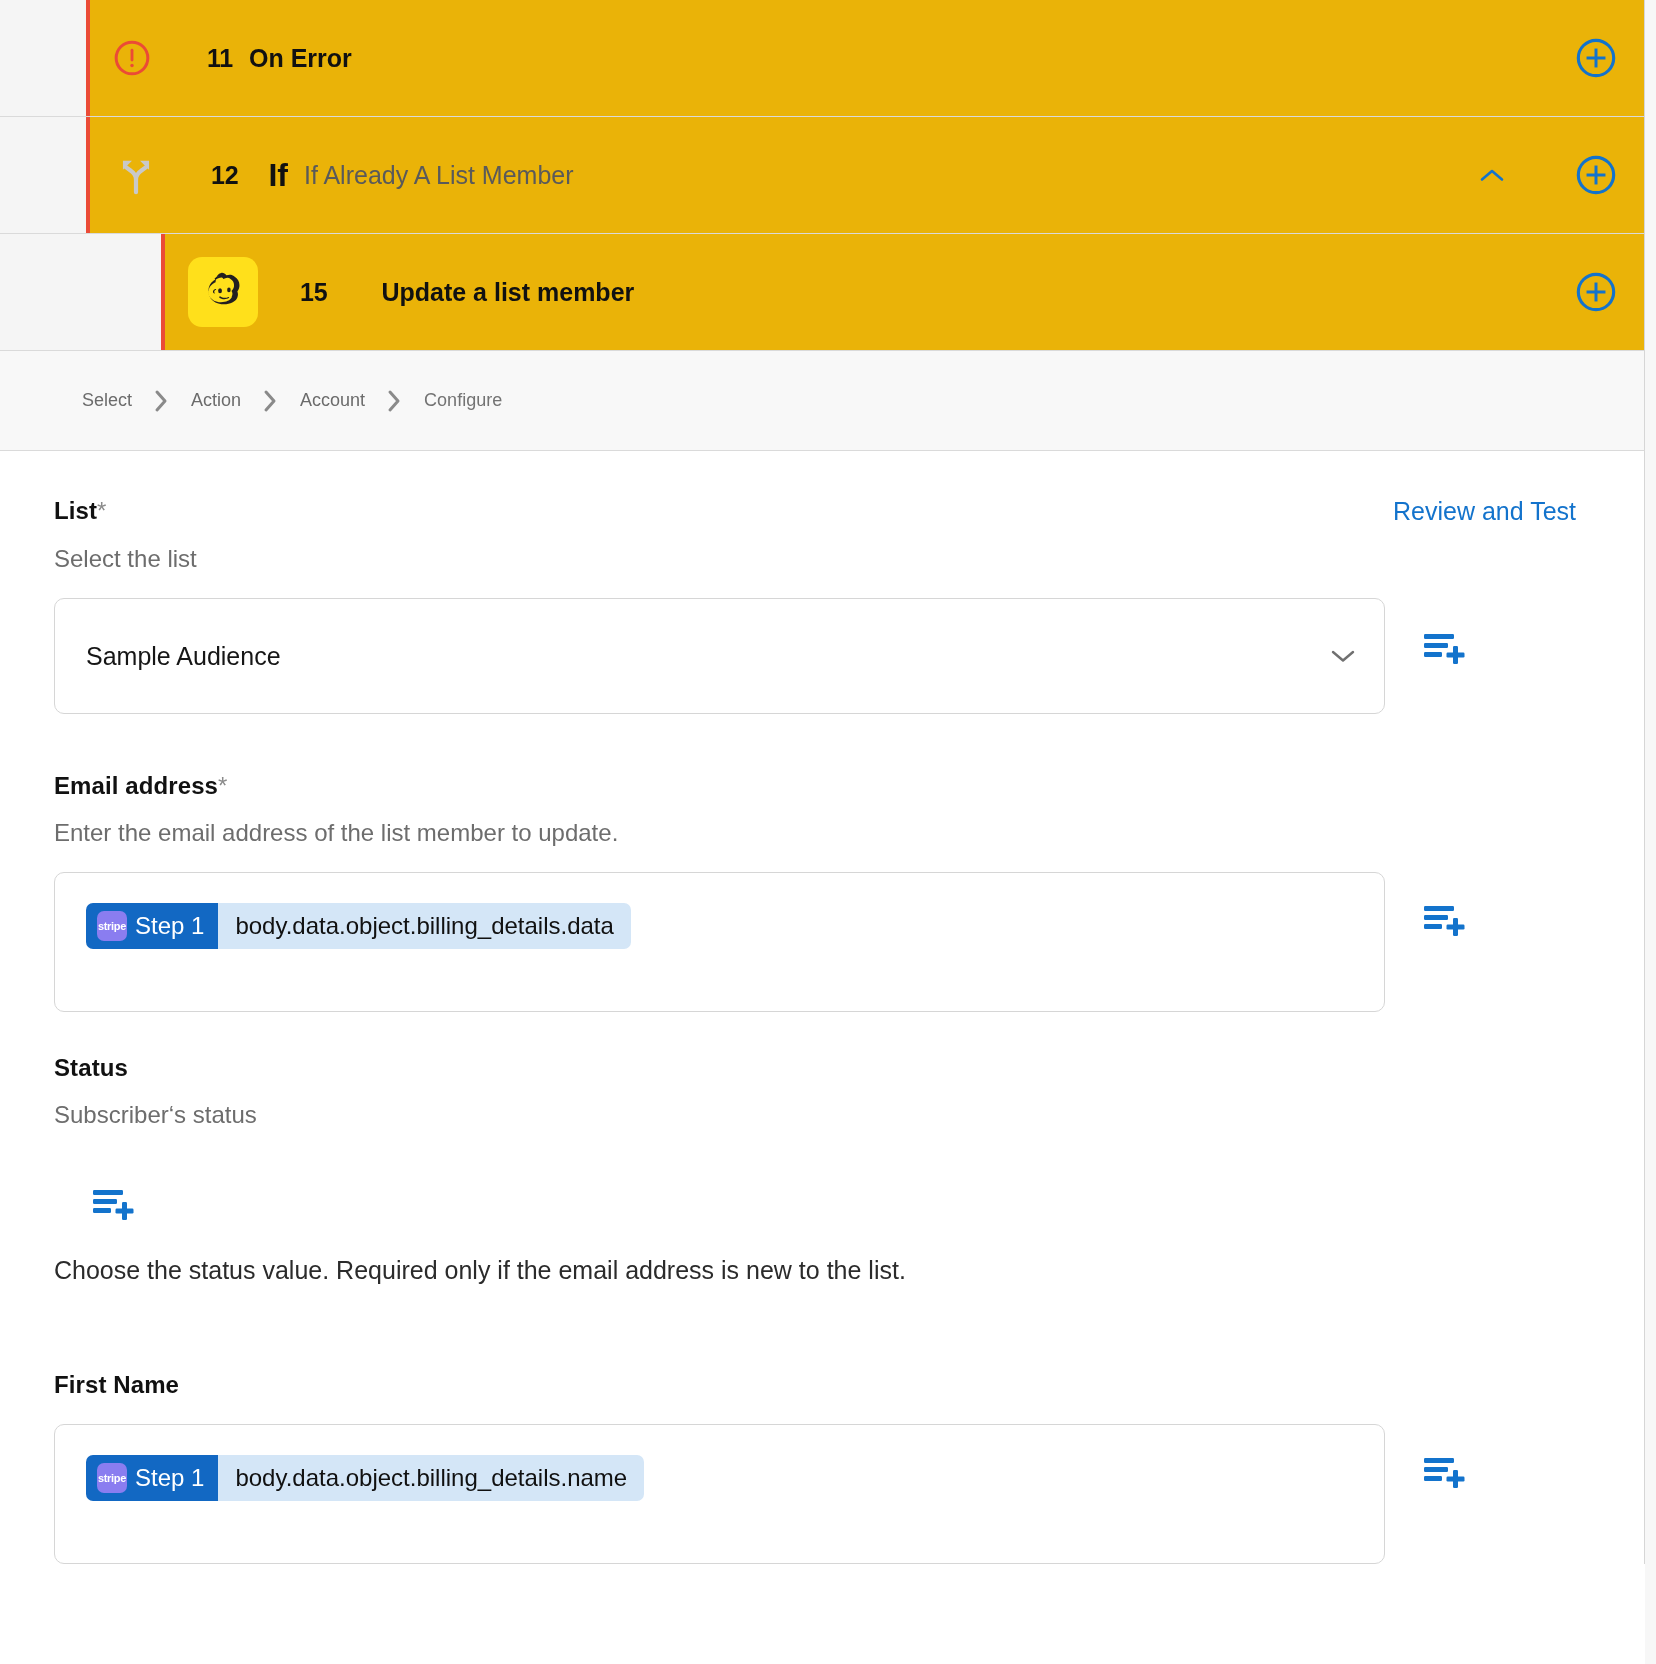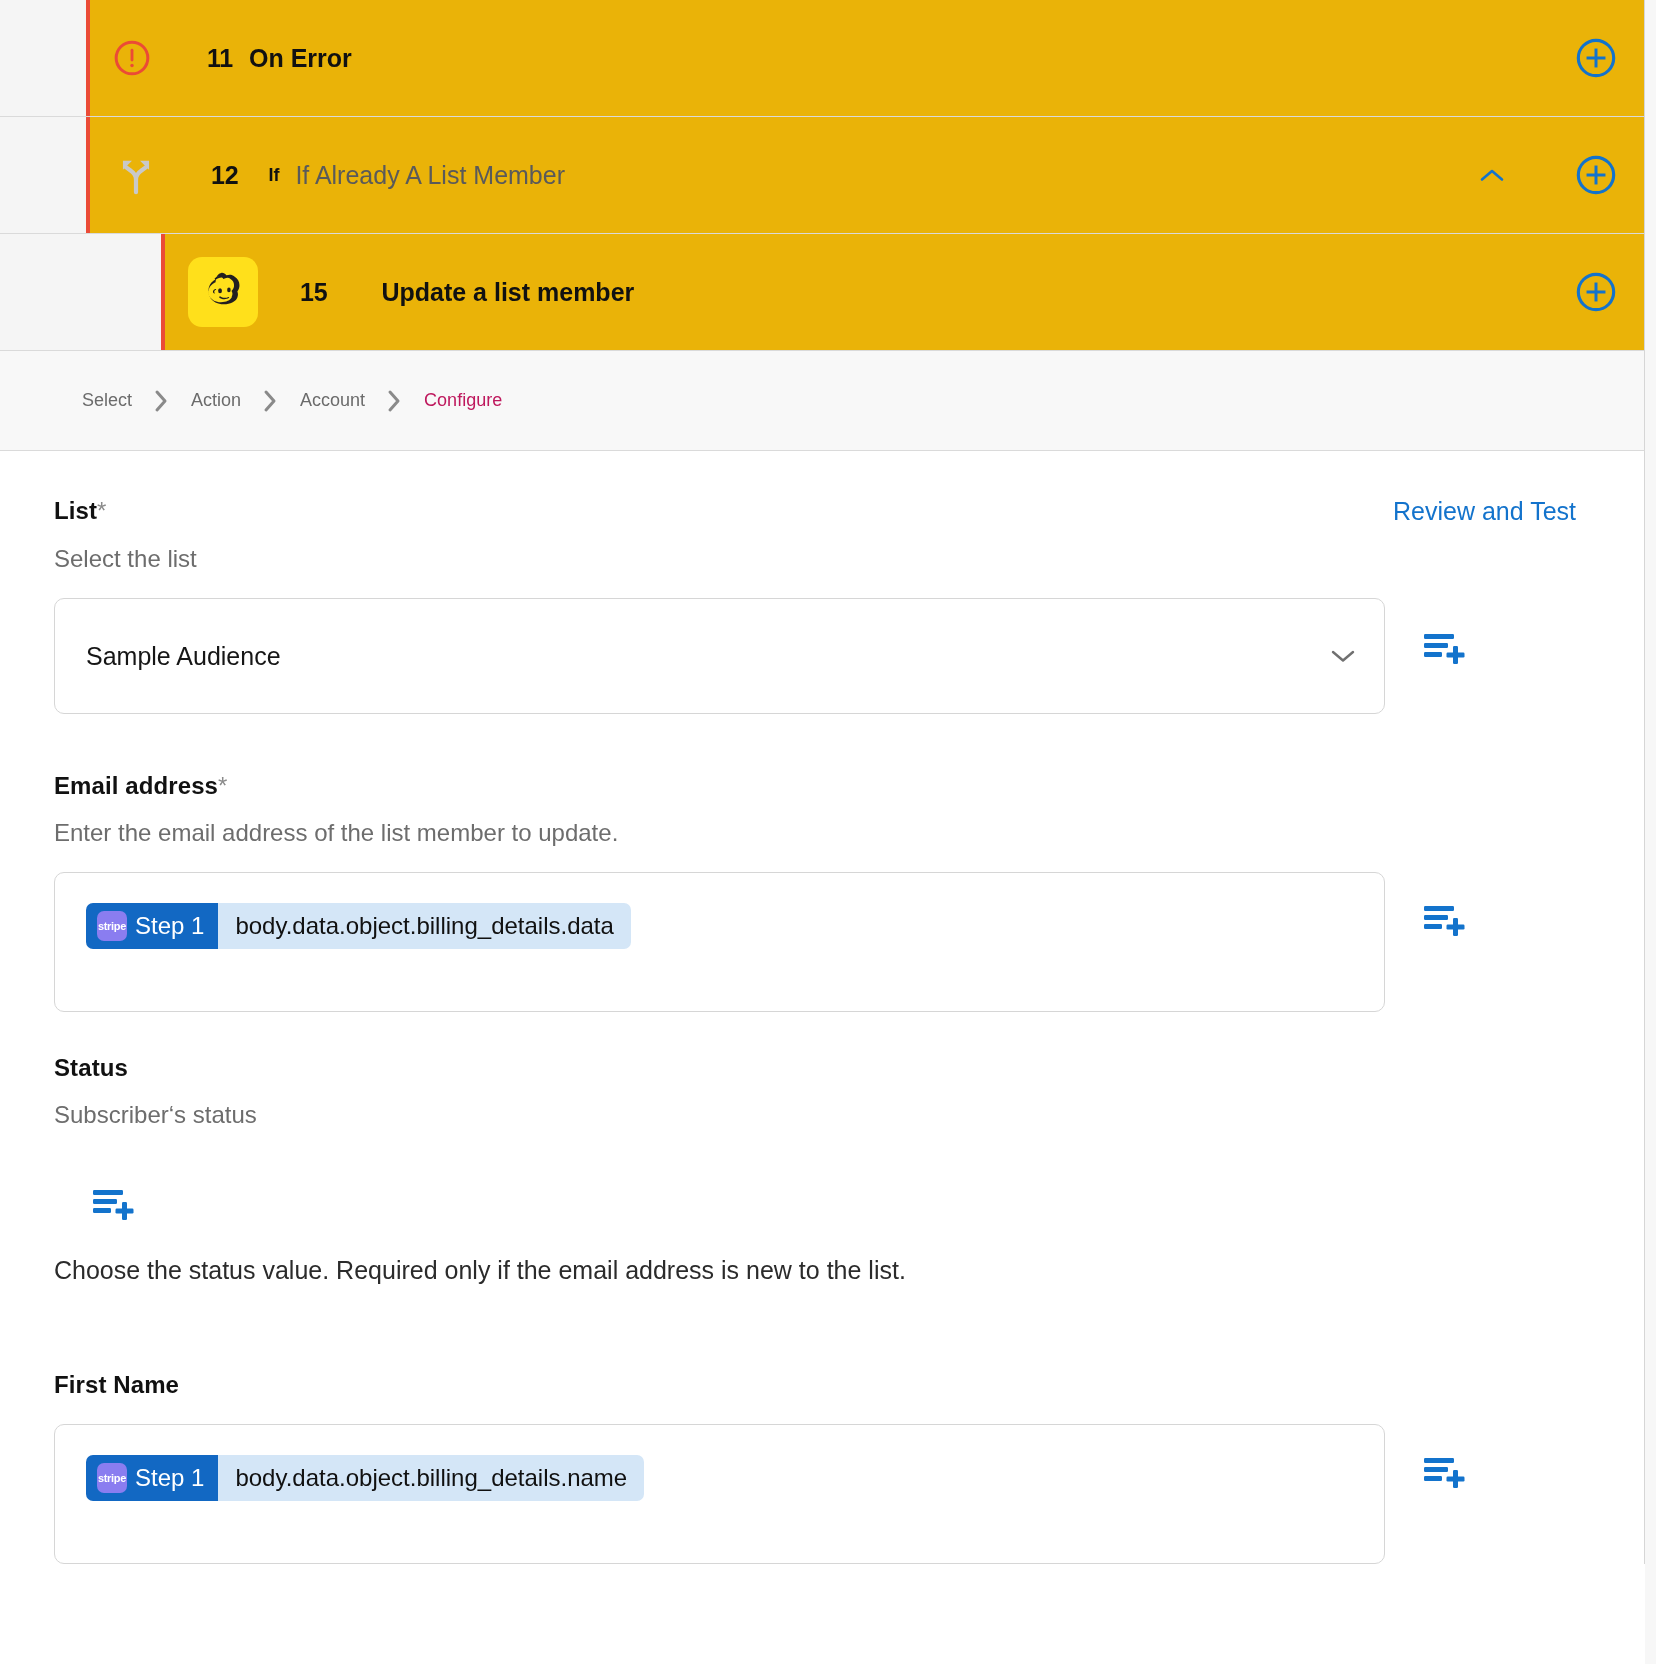--- a/index.html
+++ b/index.html
@@ -90,21 +90,21 @@
     font-size: 25px;
     font-weight: bold;
     color: #111111;
     letter-spacing: -0.2px;
   }
   .step-num.n11 { margin-left: 22px; }
   .step-num.n12 { margin-left: 26px; }
   .step-num.n15 { margin-left: 16px; }
 
   .step-kind {
-    font-size: 18px;
+    font-size: 32px;
     font-weight: bold;
     color: #111111;
     margin-left: 30px;
   }
   .step-title {
     font-size: 25px;
     color: #5a5a5a;
     margin-left: 16px;
     font-weight: normal;
   }
@@ -144,21 +144,21 @@
     width: 1645px;
     display: flex;
     align-items: center;
     padding-left: 82px;
   }
   .crumb {
     font-size: 18px;
     color: #6b6b6b;
     cursor: pointer;
   }
-  .crumb.current { color: #be185d; cursor: default; }
+  .crumb.current { color: #737373; cursor: default; }
   .crumb-sep {
     margin: 0 22px;
     display: inline-flex;
     align-items: center;
   }
   .crumb-sep svg { width: 15px; height: 24px; display: block; }
 
   
   .form {
     width: 1645px;

